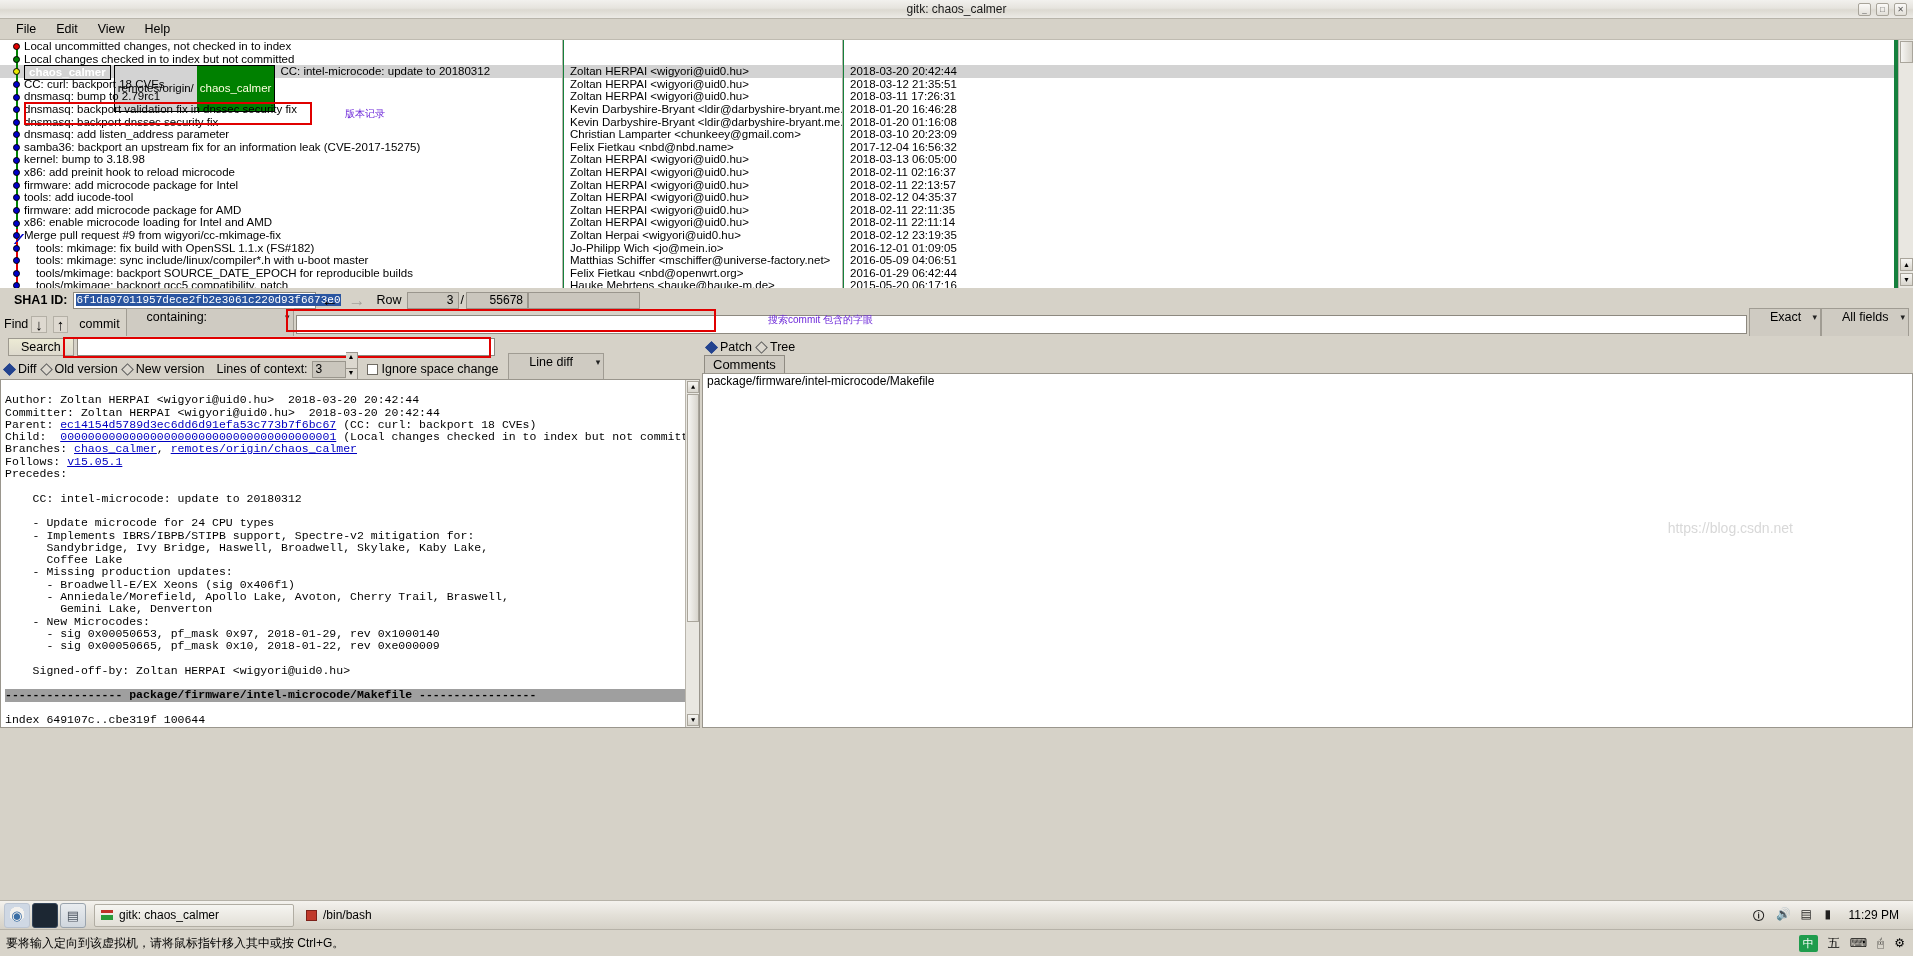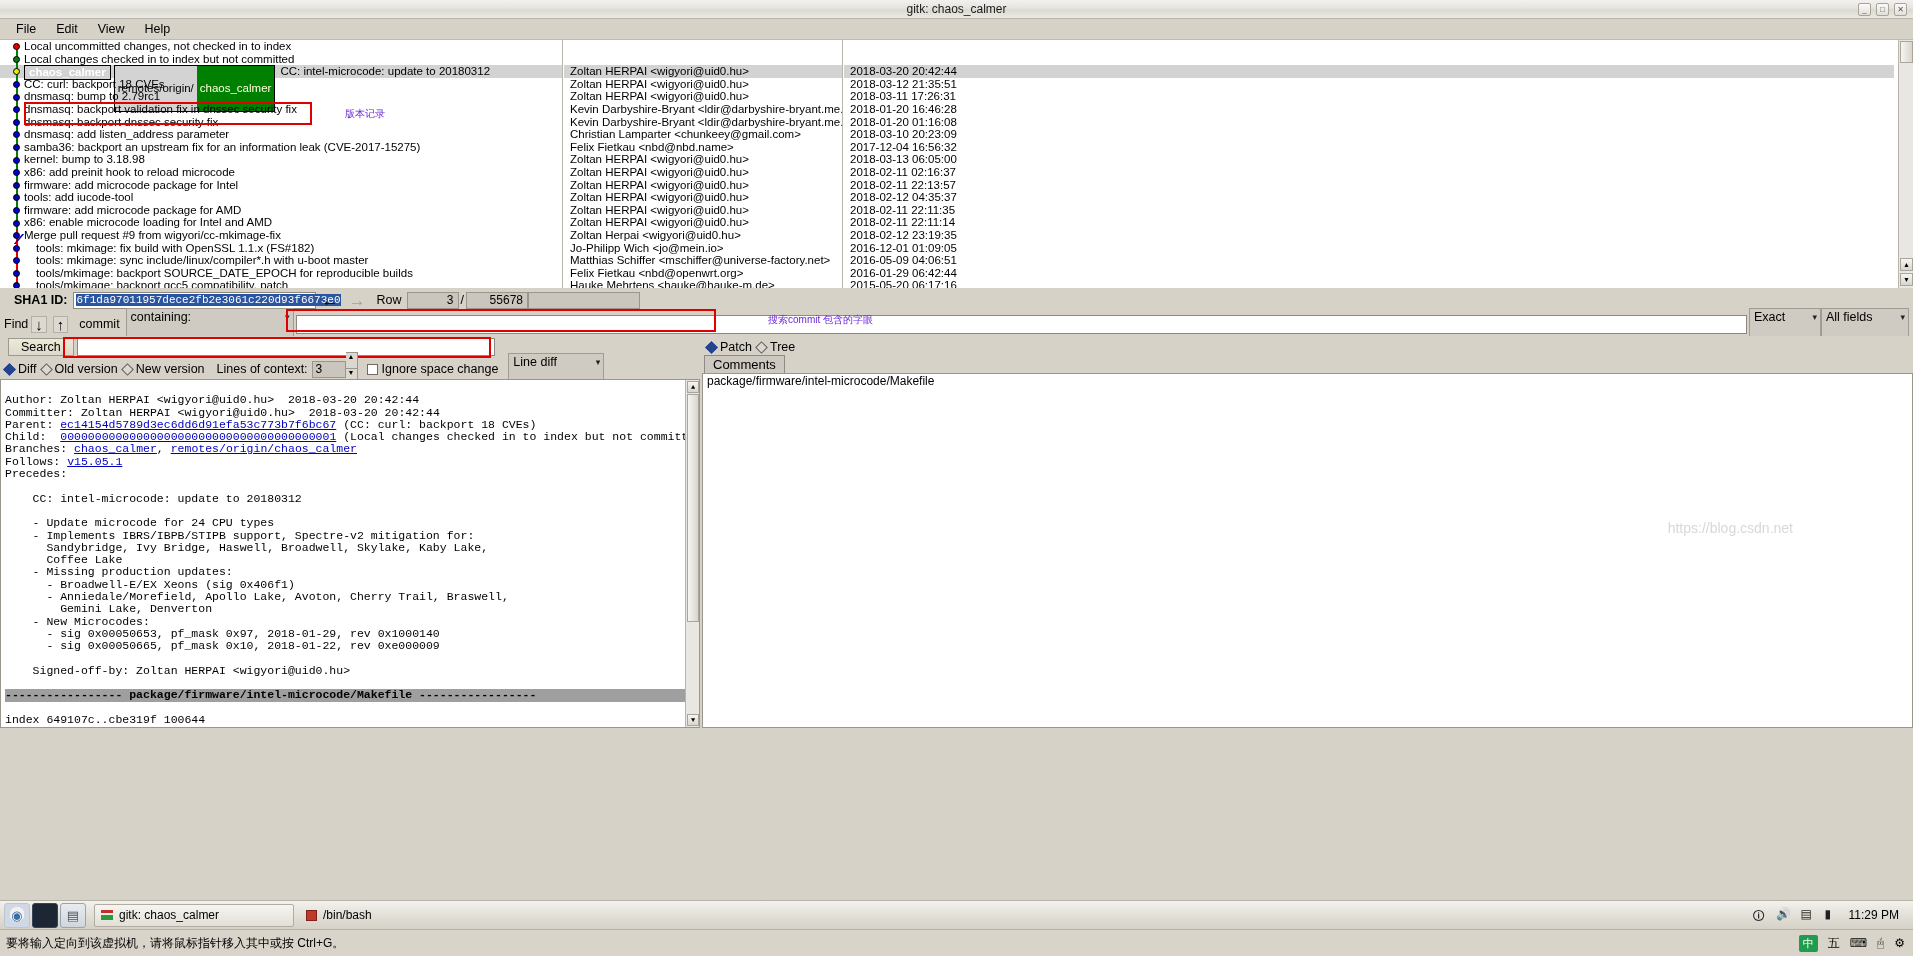--- a/index.html
+++ b/index.html
@@ -33,21 +33,21 @@
   .menubar {
     position: absolute; left: 0; top: 19px; width: 1913px; height: 21px;
     background: #d6d2c8; border-bottom: 1px solid #bfbbb1;
     display: flex; align-items: center; padding-left: 6px;
   }
   .menu-item { padding: 2px 10px; font-size: 12.5px; color: #000; }
 
   
   .graph-wrap {
     position: absolute; left: 0; top: 40px; width: 1913px; height: 248px;
-    background: #ffffff;
+    background: #15803d;
   }
   .pane-commits {
     position: absolute; left: 0; top: 0; width: 563px; height: 248px;
     overflow: hidden; background: #fff; border-right: 1px solid #b9b5ac;
   }
   .pane-author {
     position: absolute; left: 564px; top: 0; width: 279px; height: 248px;
     overflow: hidden; background: #fff; border-right: 1px solid #b9b5ac;
   }
   .pane-date {
@@ -137,21 +137,21 @@
   
   .find-bar {
     position: absolute; left: 0; top: 313px; width: 1913px; height: 22px;
     background: #d6d2c8; display: flex; align-items: center; padding: 0 4px;
   }
   .find-bar .t { font-size: 12.5px; }
   .arr { font-size: 15px; margin: 0 3px; padding: 0 3px;
          border: 1px solid #b4b0a6; background: #ded9d0; line-height: 15px; }
   .combo {
     height: 32px; background: #cfcbc2; border: 1px solid #a09c93;
-    font-size: 12.5px; line-height: 16px; padding: 0 16px 0 4px; position: relative;
+    font-size: 12.5px; line-height: 16px; padding: 0 16px 0 20px; position: relative;
   }
   .combo::after {
     content: "▾"; position: absolute; right: 3px; top: 0; font-size: 9px; color: #222;
   }
   .findfield {
     flex: 1; height: 19px; background: #fff; border: 1px solid #8d8980; margin: 0 2px;
   }
   .combo-sm { width: 72px; }
 
   

